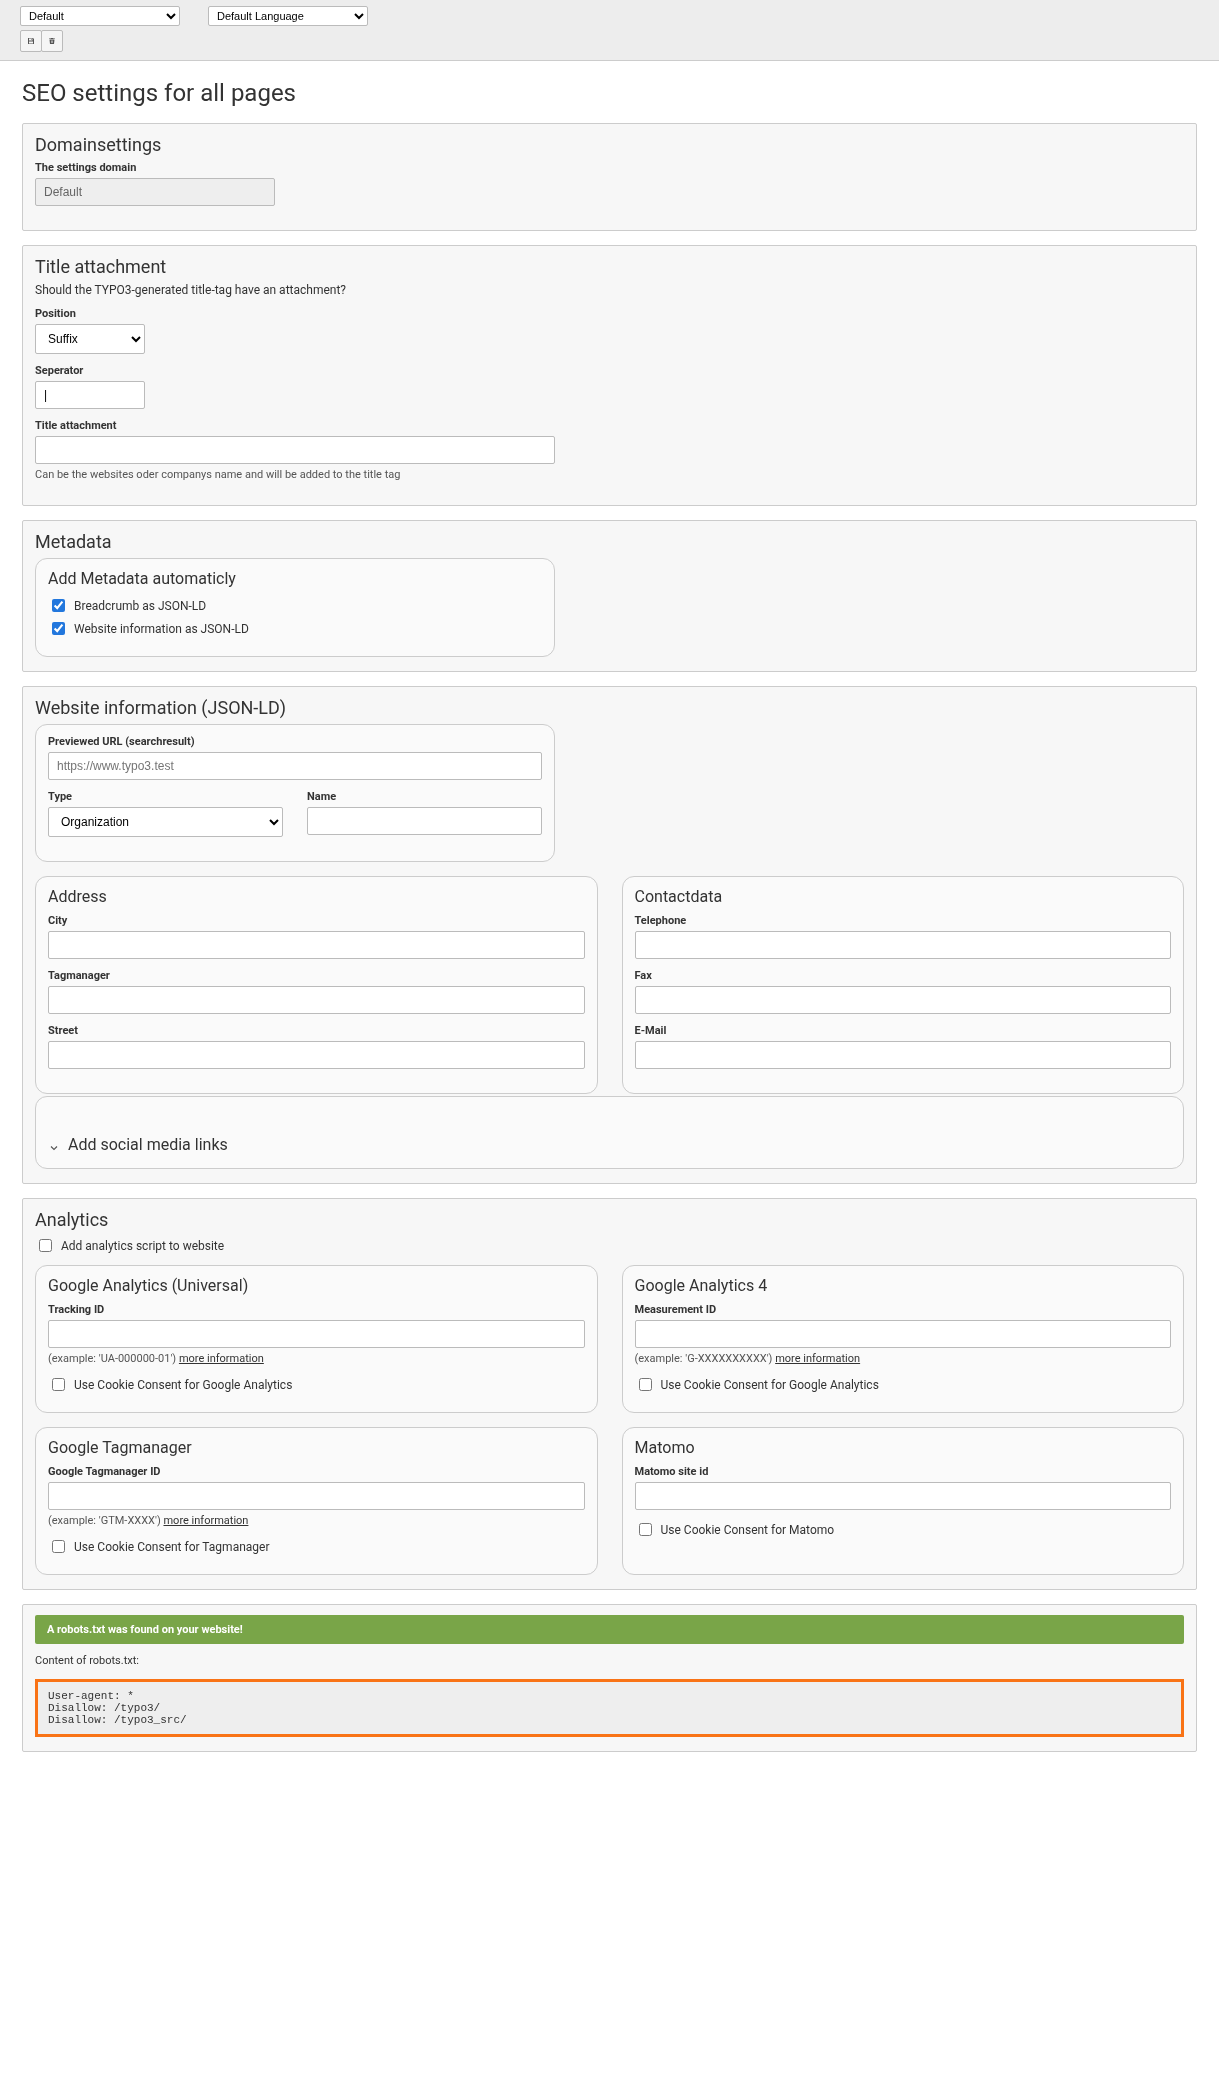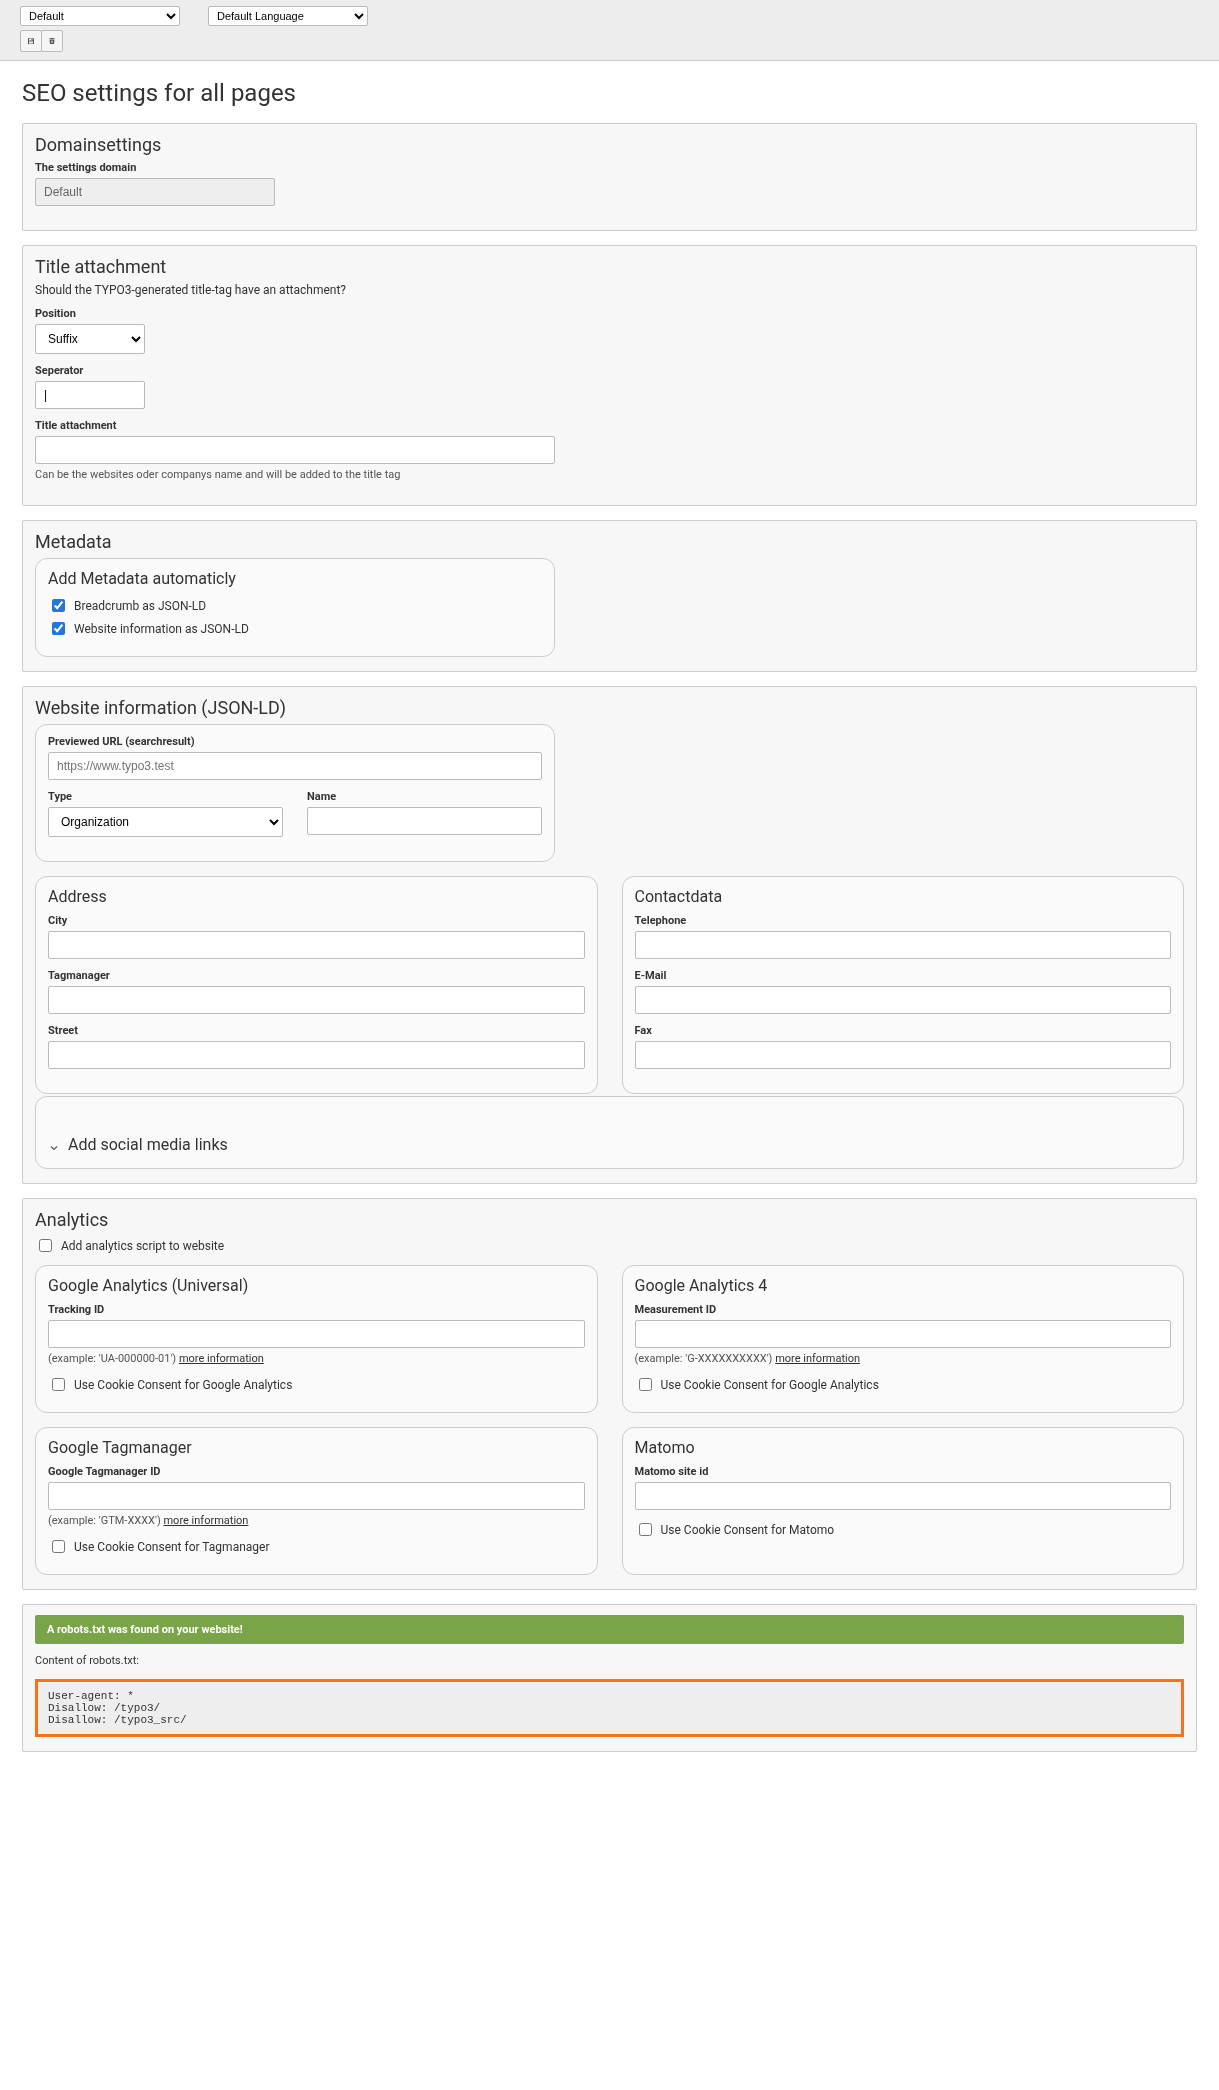--- a/index.html
+++ b/index.html
@@ -217,25 +217,25 @@
           <input type="text" class="ctl" style="">
         </div>
       </div>
       <div class="panel-inner">
         <h3>Contactdata</h3>
         <div class="field">
           <label class="field-label">Telephone</label>
           <input type="text" class="ctl" style="">
         </div>
         <div class="field">
+          <label class="field-label">Fax</label>
+          <input type="text" class="ctl" style="">
+        </div>
+        <div class="field">
           <label class="field-label">E-Mail</label>
-          <input type="text" class="ctl" style="">
-        </div>
-        <div class="field">
-          <label class="field-label">Fax</label>
           <input type="text" class="ctl" style="">
         </div>
       </div>
     </div>
 
     <div class="panel-inner">
       <div class="collapse-header">
         <svg viewBox="0 0 16 16">
             <path d="M4 6l4 4 4-4" fill="none" stroke="#555" stroke-width="1.5"></path>
           </svg>

